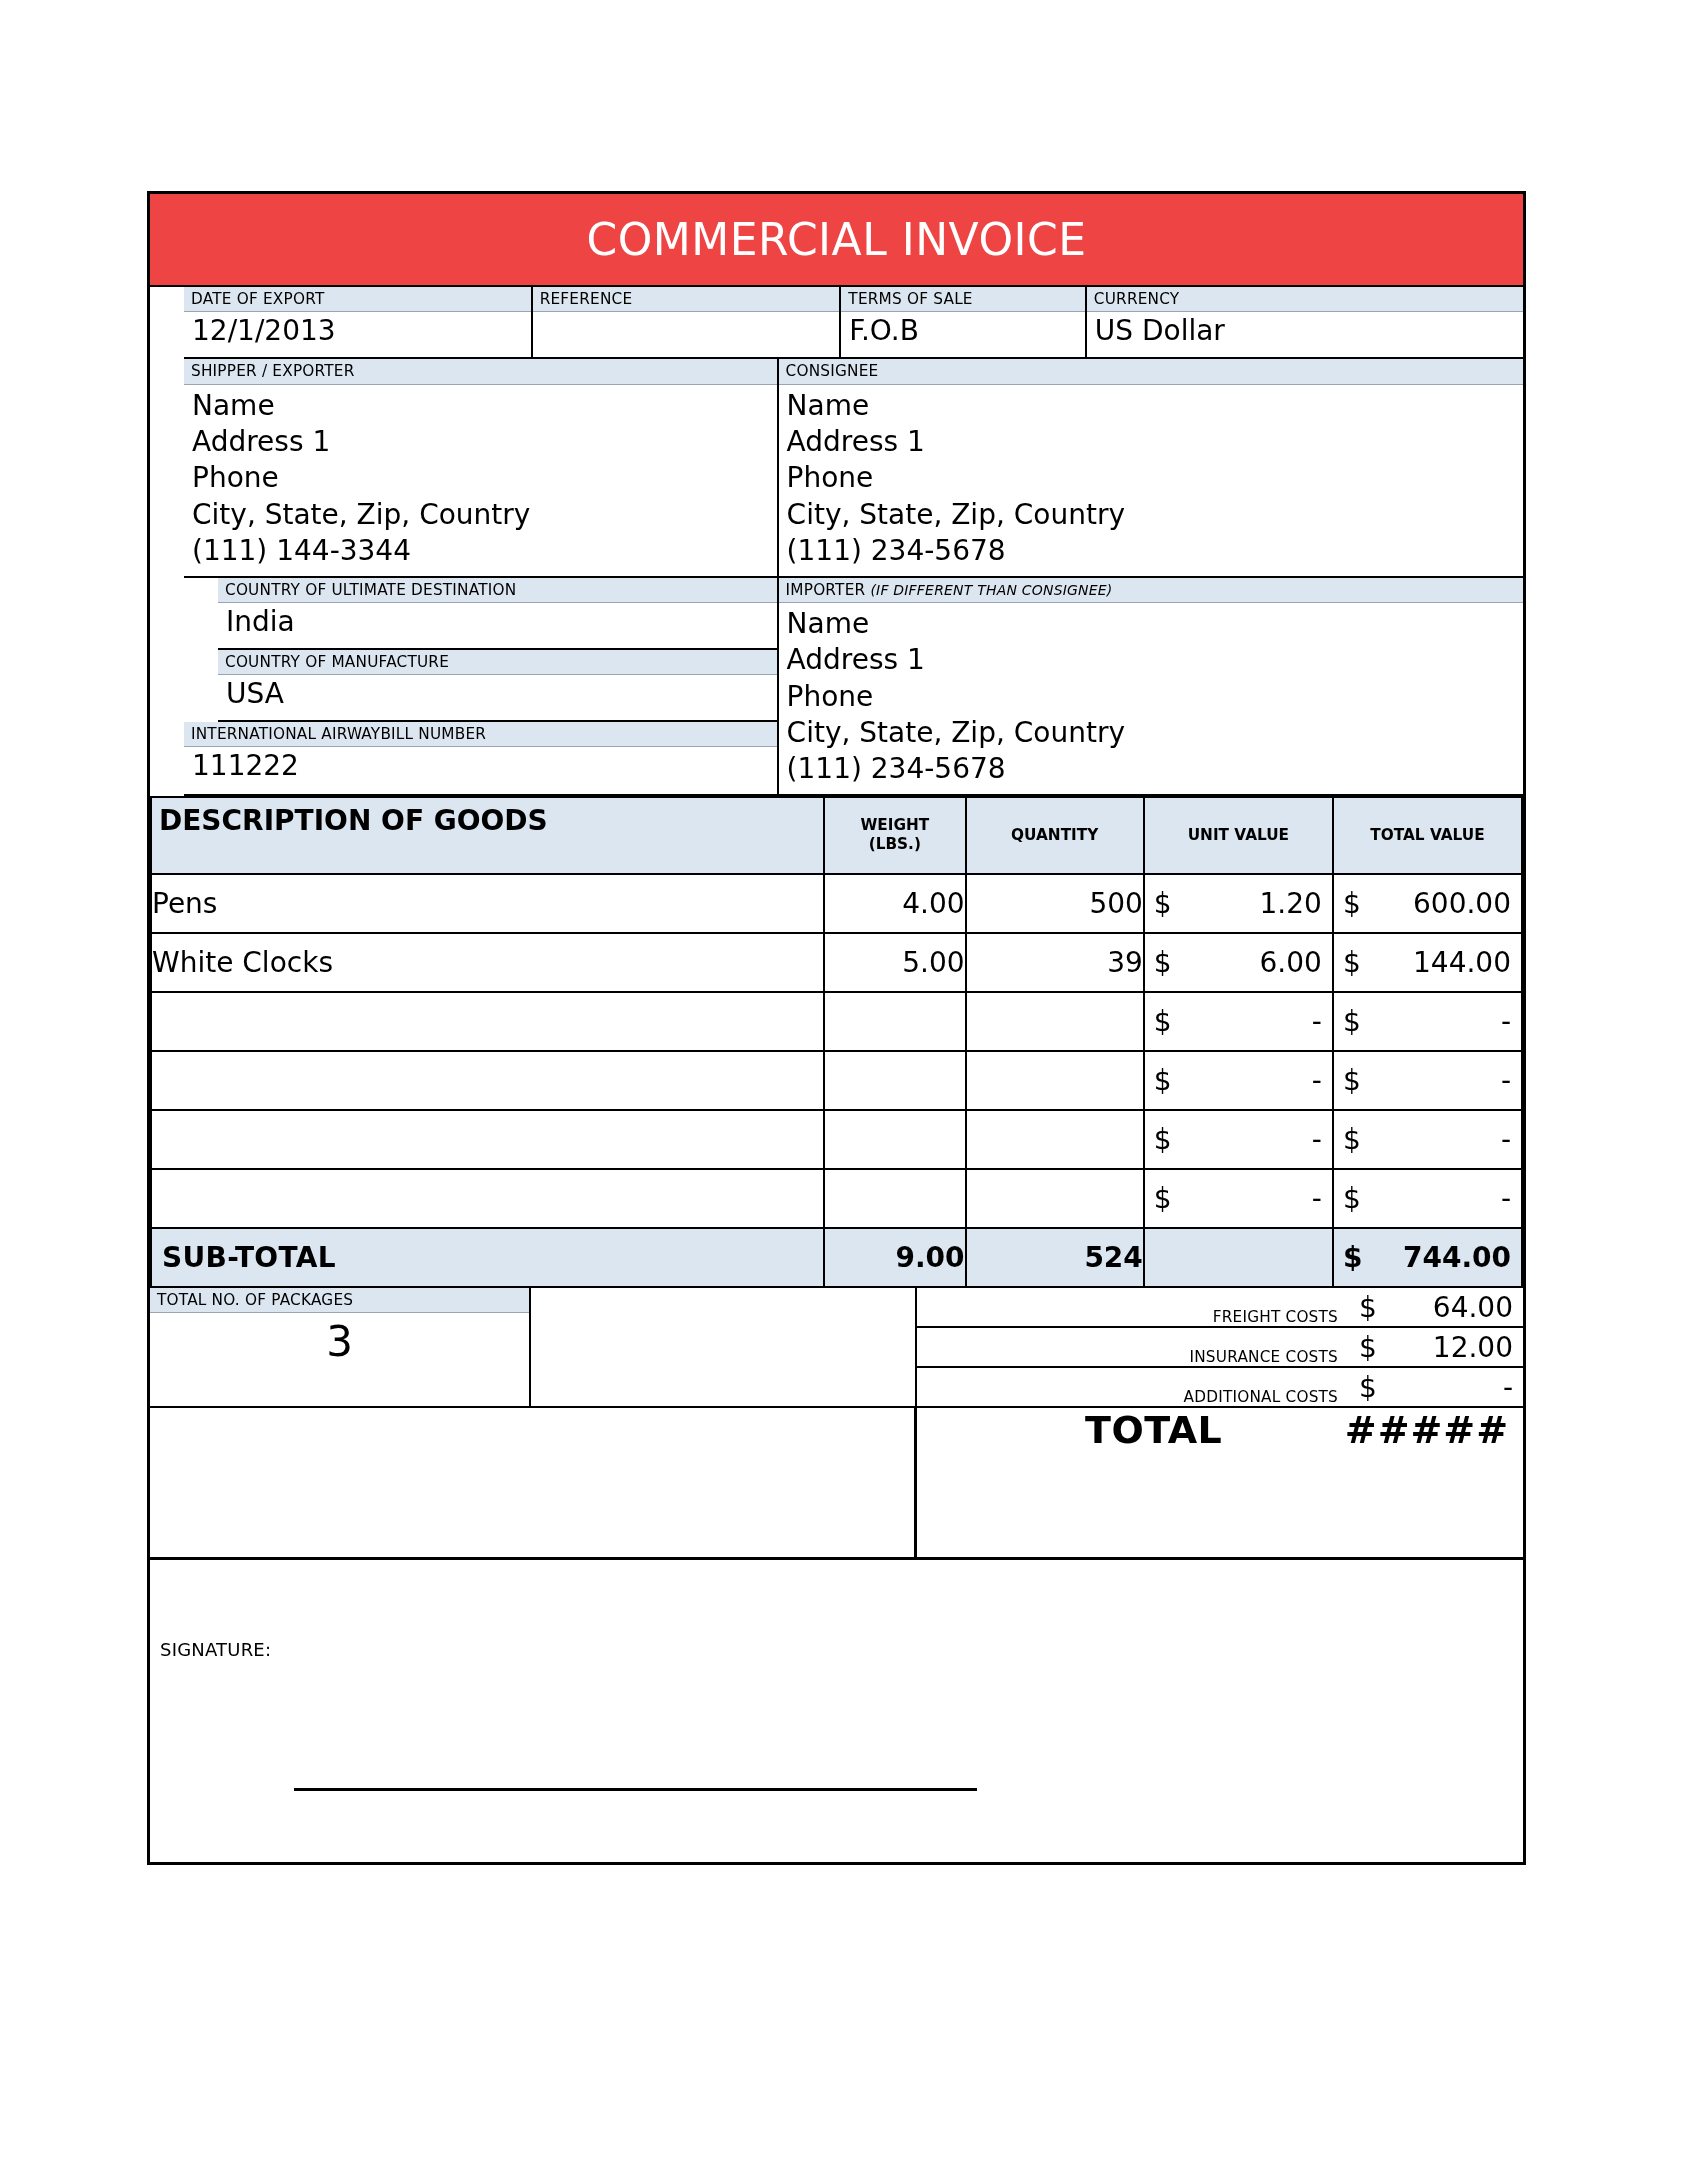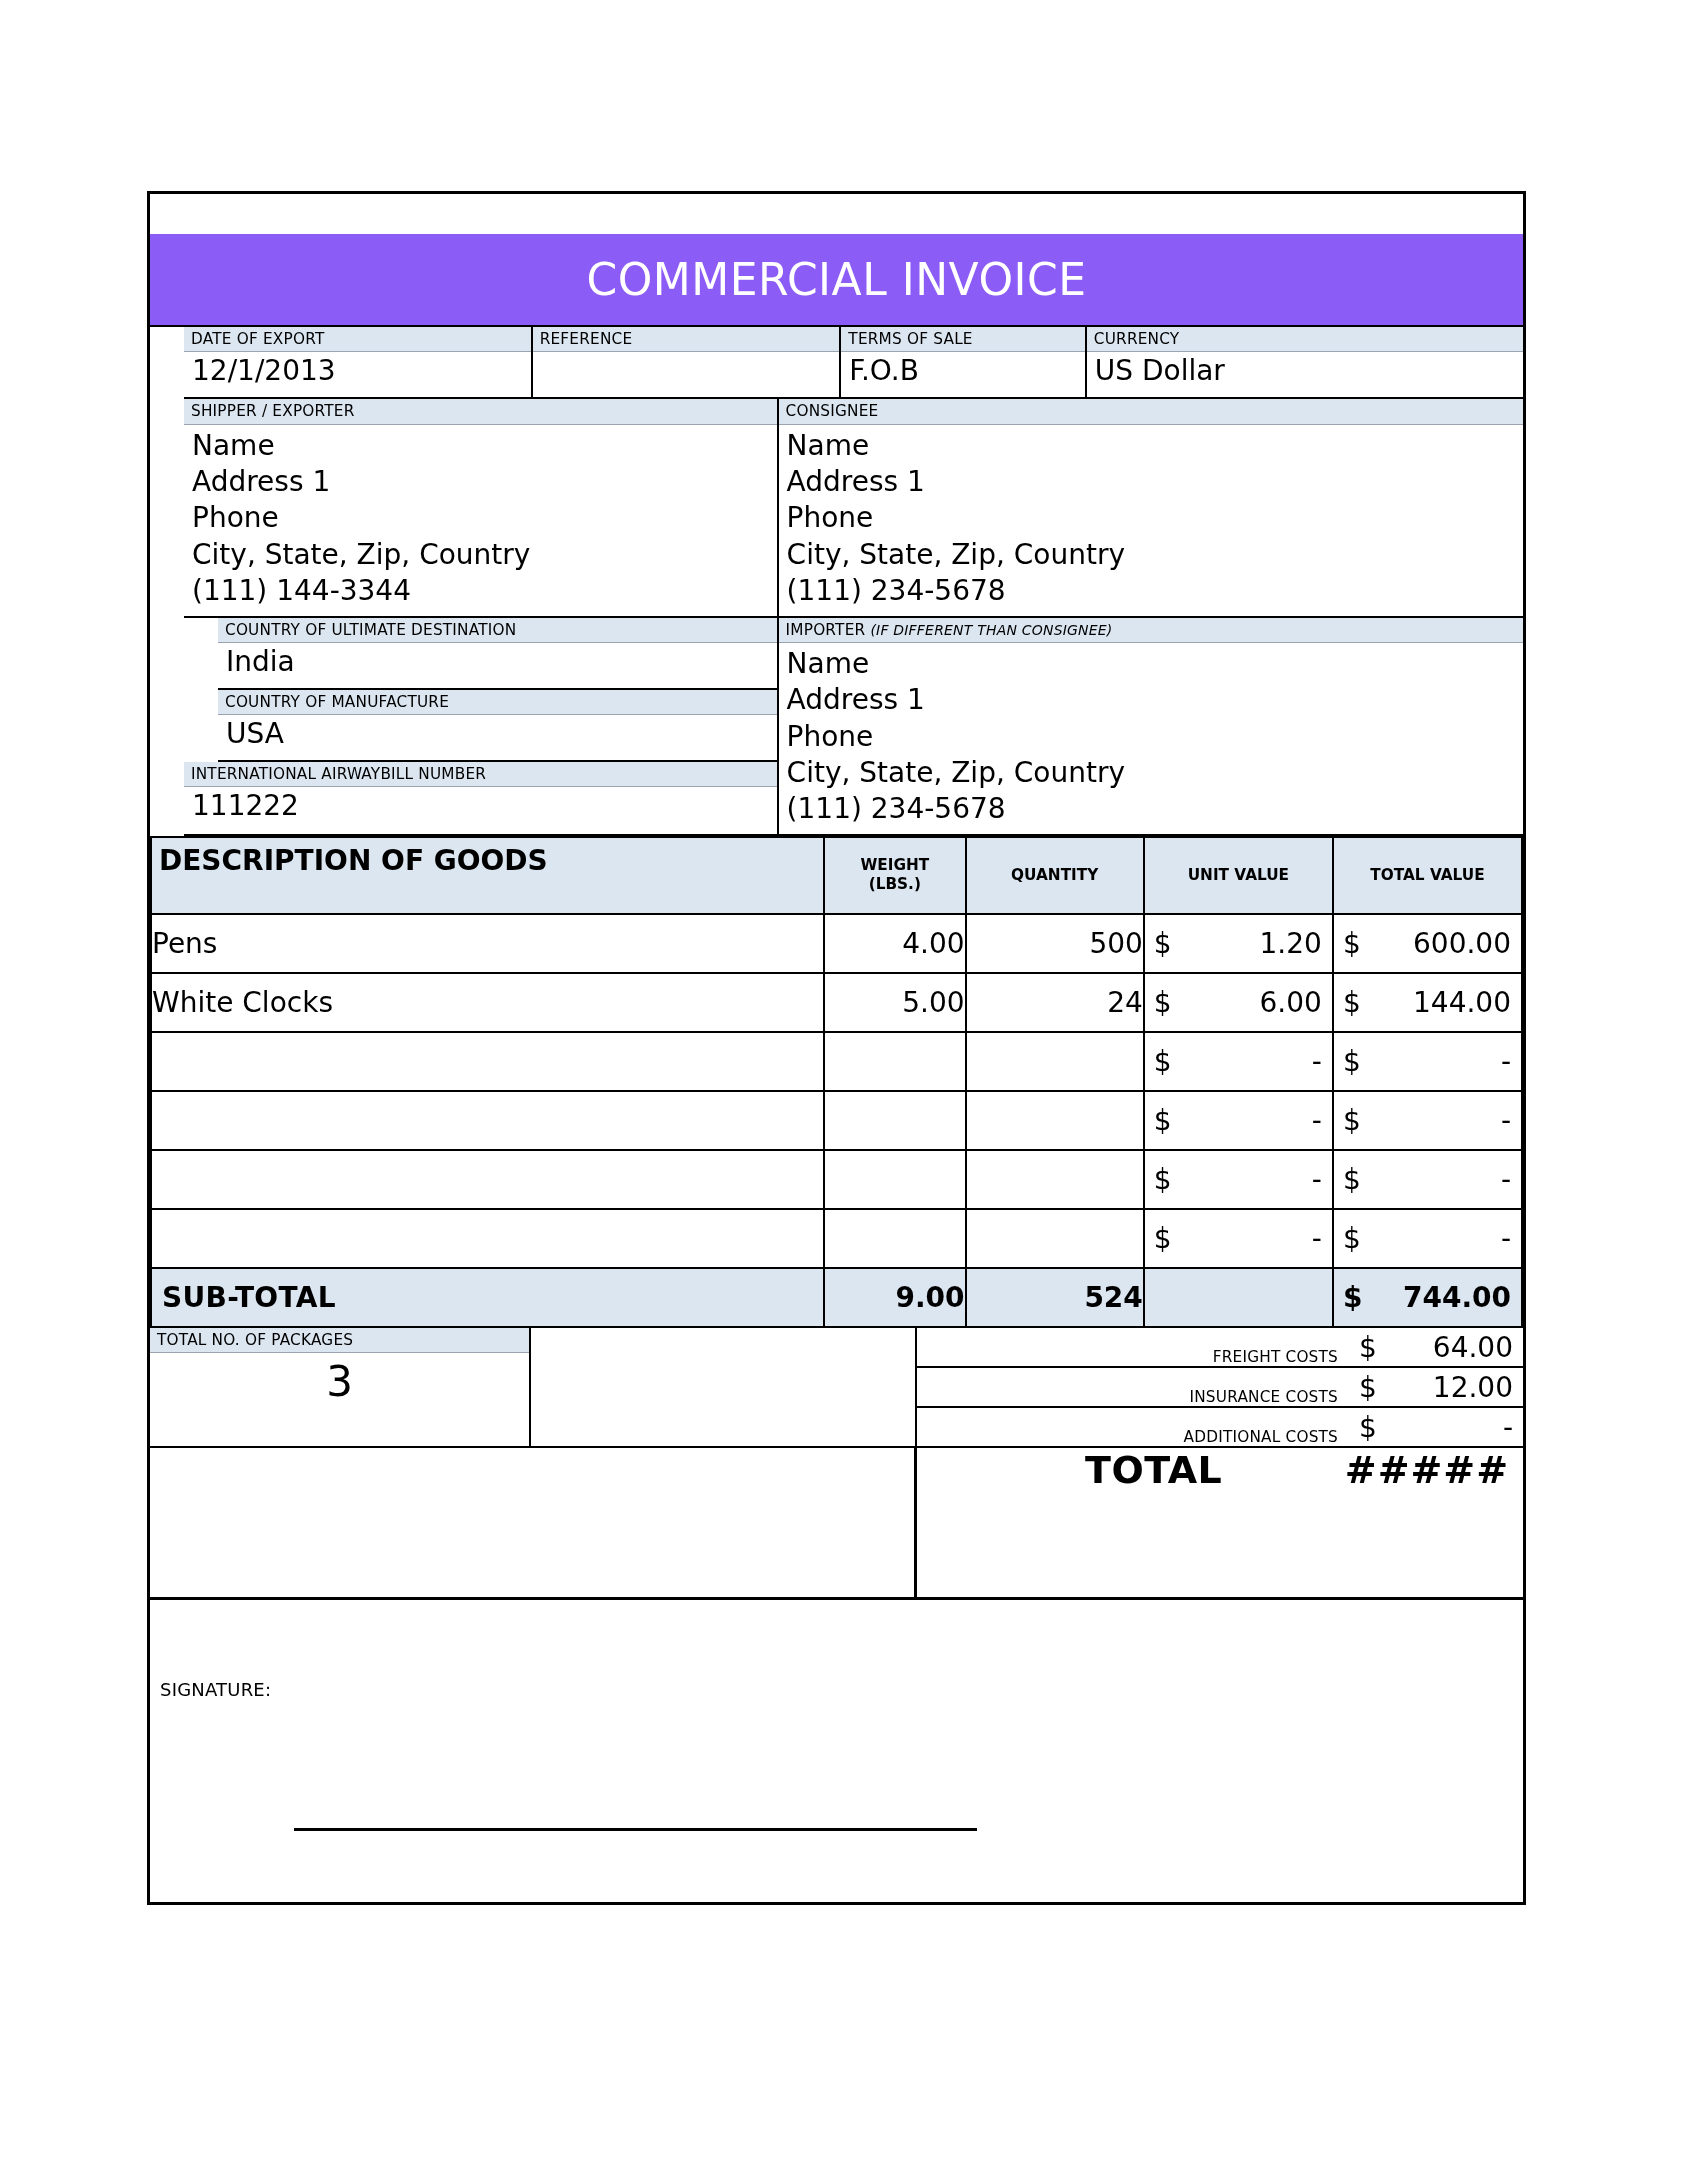--- a/index.html
+++ b/index.html
@@ -1,22 +1,22 @@
 <!DOCTYPE html>
 <html><head>
 <meta charset="utf-8">
 <style>
   html,body{margin:0;padding:0;background:#ffffff;}
   body{width:1683px;height:2178px;font-family:"DejaVu Sans",sans-serif;color:#000;}
   .page{position:relative;width:1683px;height:2178px;background:#fff;}
   .doc{position:absolute;left:147px;top:191px;width:1379px;border:3px solid #000;box-sizing:border-box;}
 
   
-  .banner{background:#8b5cf6;color:#fff;text-align:center;font-size:44px;
-          line-height:91px;height:91px;letter-spacing:0.5px;border-bottom:2px solid #000;margin-top:40px;}
+  .banner{background:#ef4444;color:#fff;text-align:center;font-size:44px;
+          line-height:91px;height:91px;letter-spacing:0.5px;border-bottom:2px solid #000;}
 
   
   .row{display:flex;}
   .cell{box-sizing:border-box;}
   .lbl{background:#dce6f1;font-size:15.3px;padding:5px 7px 4px 7px;letter-spacing:0.2px;line-height:1;}
   .lbl i{font-style:italic;font-size:14px;}
   .val{font-size:28px;padding:2px 8px 5px 8px;line-height:1.18;min-height:38px;}
   .bl{border-left:2px solid #000;}
   .bb{border-bottom:2px solid #000;margin-left:34px;}
   .bbt{border-bottom:1px solid #9aa5b1;}
@@ -180,21 +180,21 @@
               <span class="v">1.20</span>
             </td>
         <td class="money">
               <span class="d">$</span>
               <span class="v">600.00</span>
             </td>
       </tr>
       <tr>
         <td class="gdesc">White Clocks</td>
         <td class="num">5.00</td>
-        <td class="num">24</td>
+        <td class="num">39</td>
         <td class="money">
               <span class="d">$</span>
               <span class="v">6.00</span>
             </td>
         <td class="money">
               <span class="d">$</span>
               <span class="v">144.00</span>
             </td>
       </tr>
       <tr>

